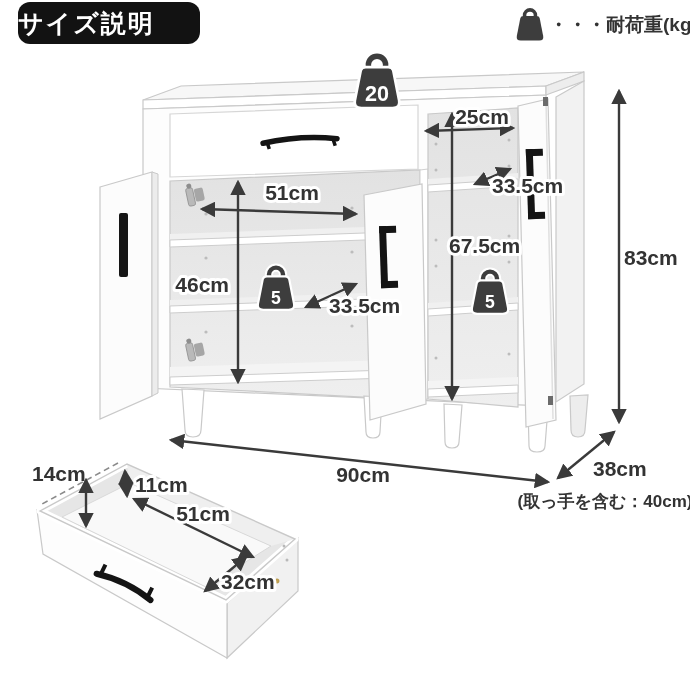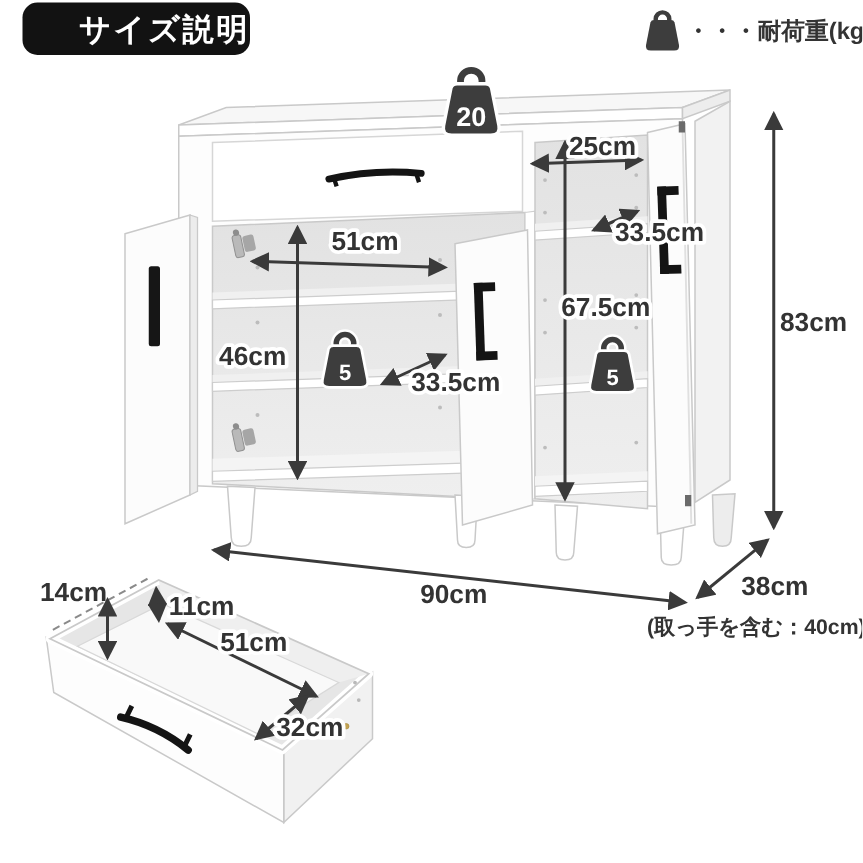--- a/index.html
+++ b/index.html
@@ -1,19 +1,19 @@
 <!DOCTYPE html>
 <html><head>
 <meta charset="utf-8">
 <style>
   html,body{margin:0;padding:0;background:#fff;}
   body{width:690px;height:690px;font-family:"Liberation Sans","DejaVu Sans",sans-serif;}
   .stage{position:relative;width:690px;height:690px;background:#fff;overflow:hidden;}
   .badge{position:absolute;left:18px;top:2px;width:182px;height:42px;background:#121212;
-         border-radius:12px;color:#fff;display:flex;align-items:center;justify-content:flex-end;
+         border-radius:12px;color:#fff;display:flex;align-items:center;justify-content:flex-start;
          font-size:25px;font-weight:bold;letter-spacing:2px;}
   .legend{position:absolute;left:514px;top:7px;display:flex;align-items:center;gap:3px;}
   .legend-label{font-size:19px;font-weight:bold;color:#333;white-space:nowrap;}
   svg.scene{position:absolute;left:0;top:0;}
   .dim{font-weight:bold;font-size:21px;fill:#333;stroke:#fff;stroke-width:6px;
        paint-order:stroke;stroke-linejoin:round;}
   .dim.plain{stroke:none;}
   .dim.note{font-size:17px;}
   .dline{stroke:#3a3a3a;stroke-width:2.4;fill:none;}
   .dashedline{stroke:#8a8a8a;stroke-width:1.6;stroke-dasharray:6 4;fill:none;}

